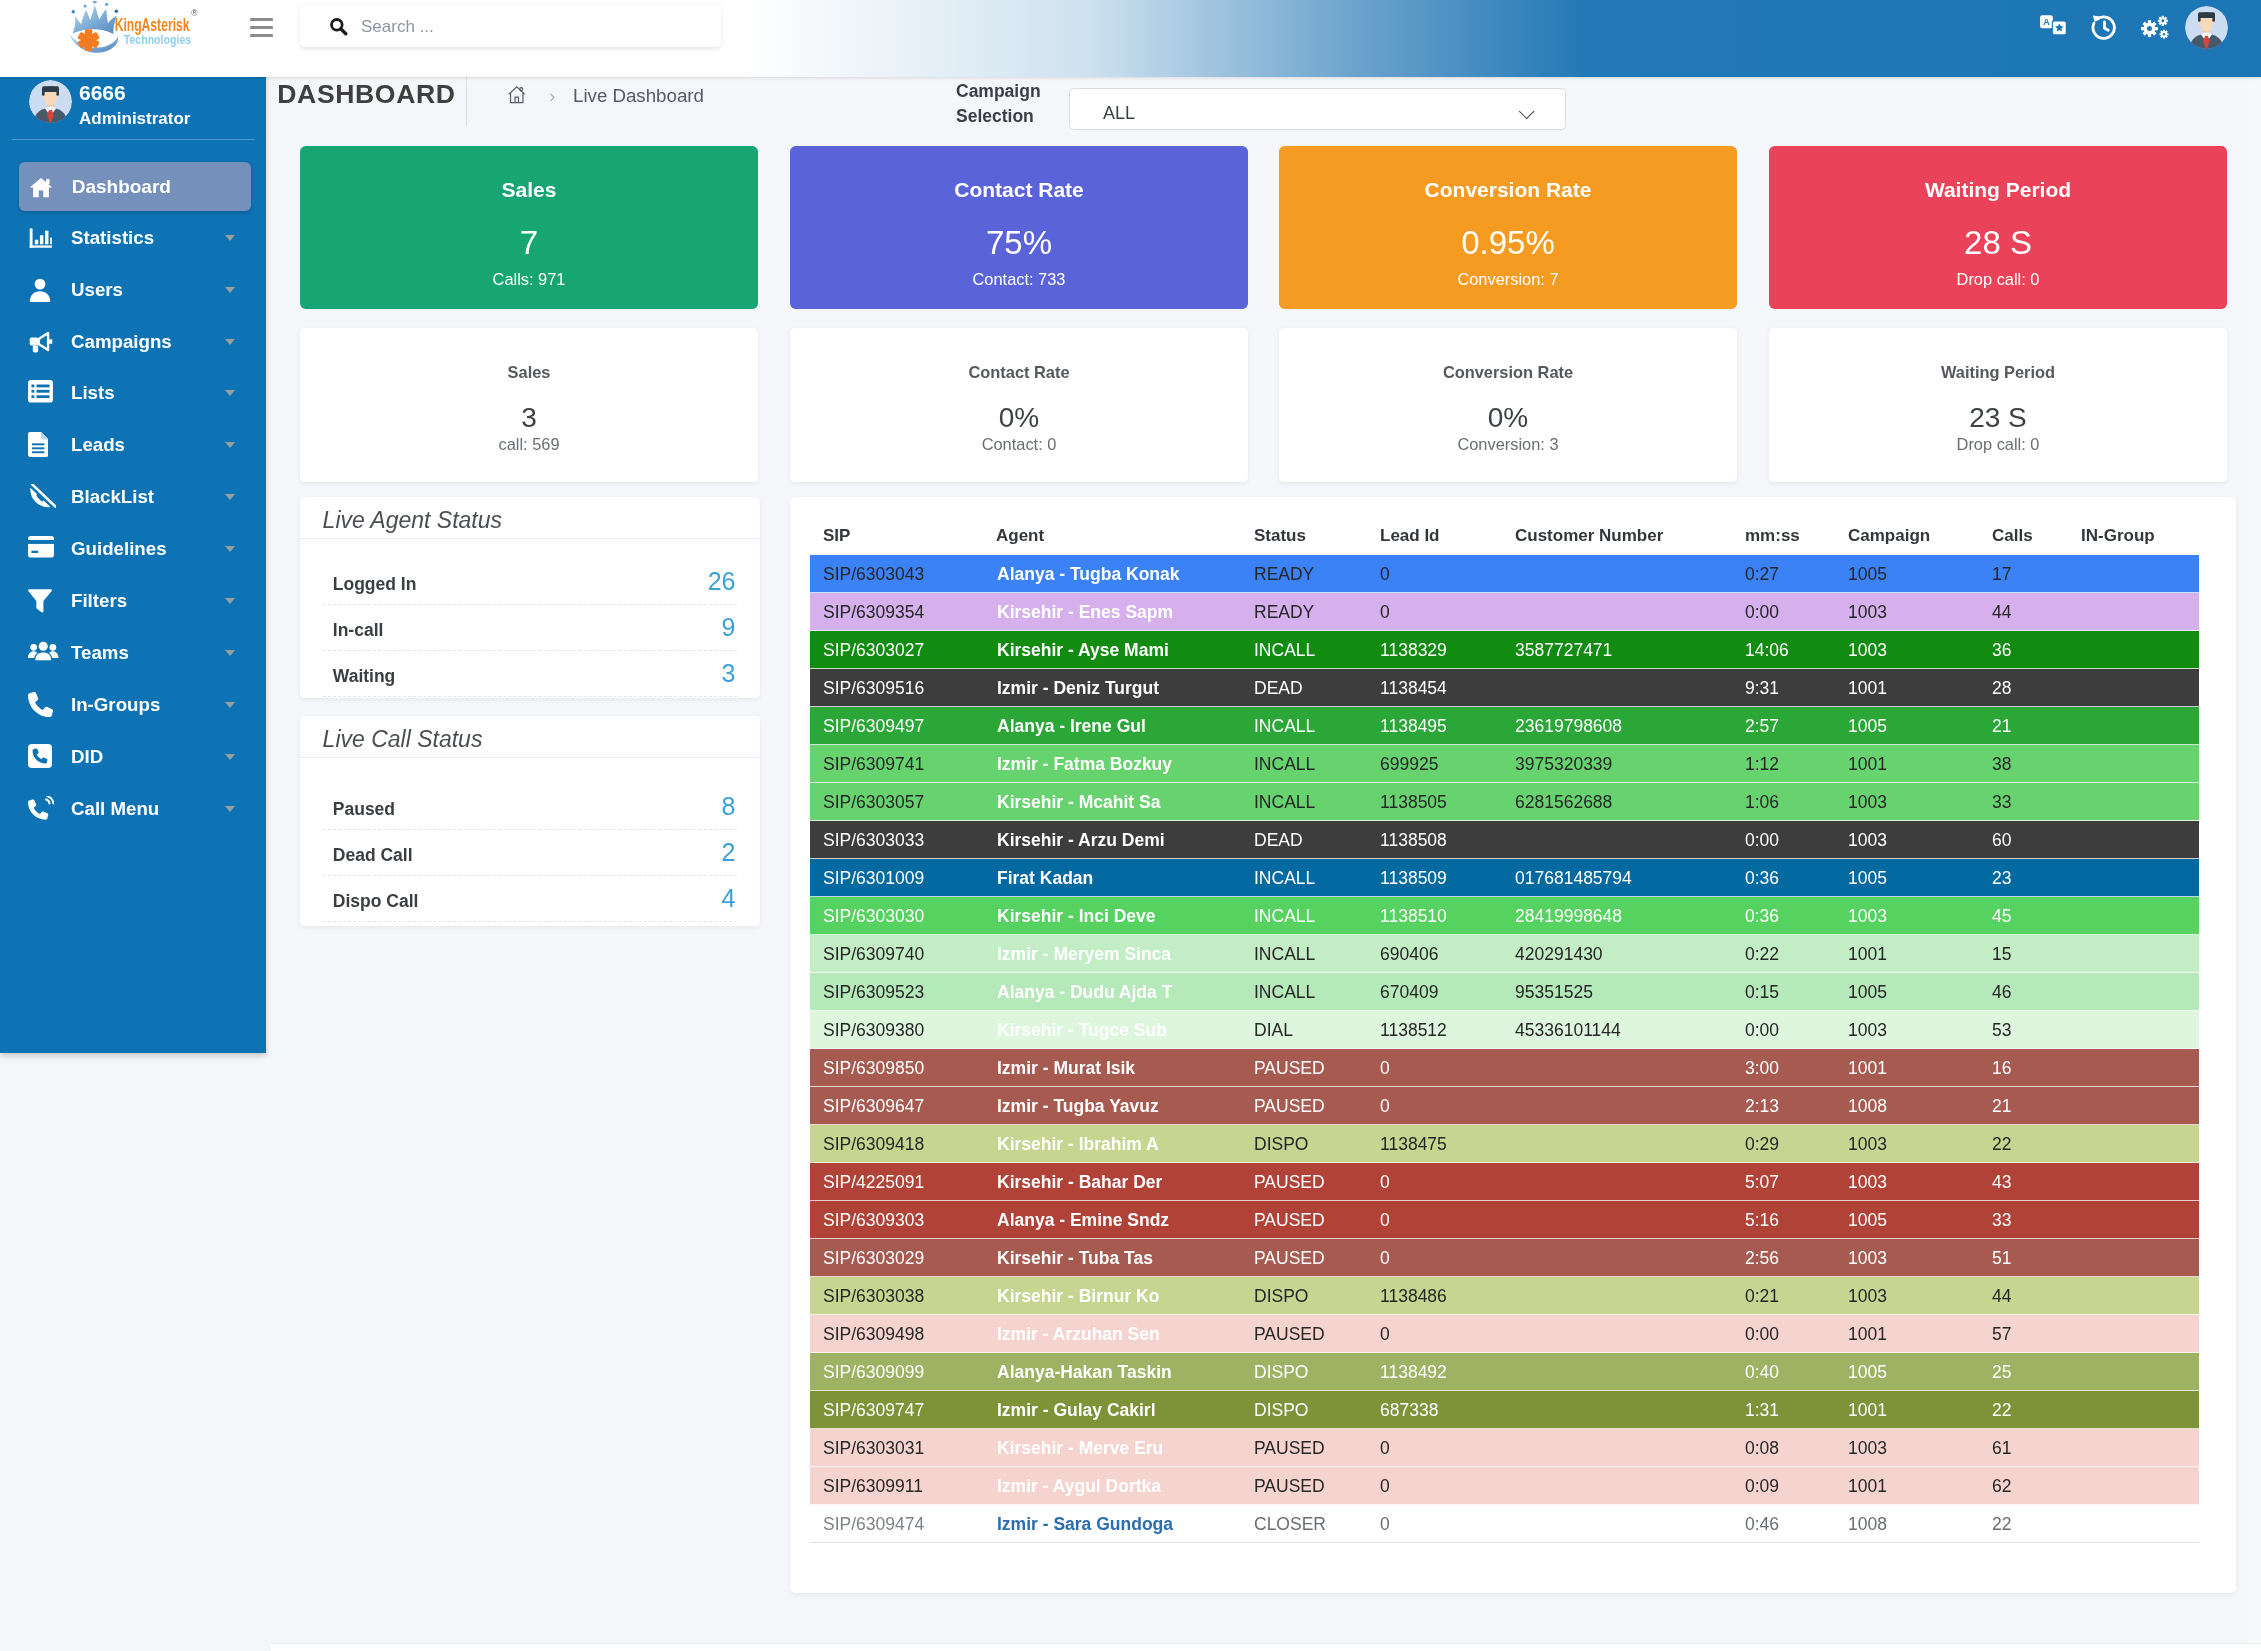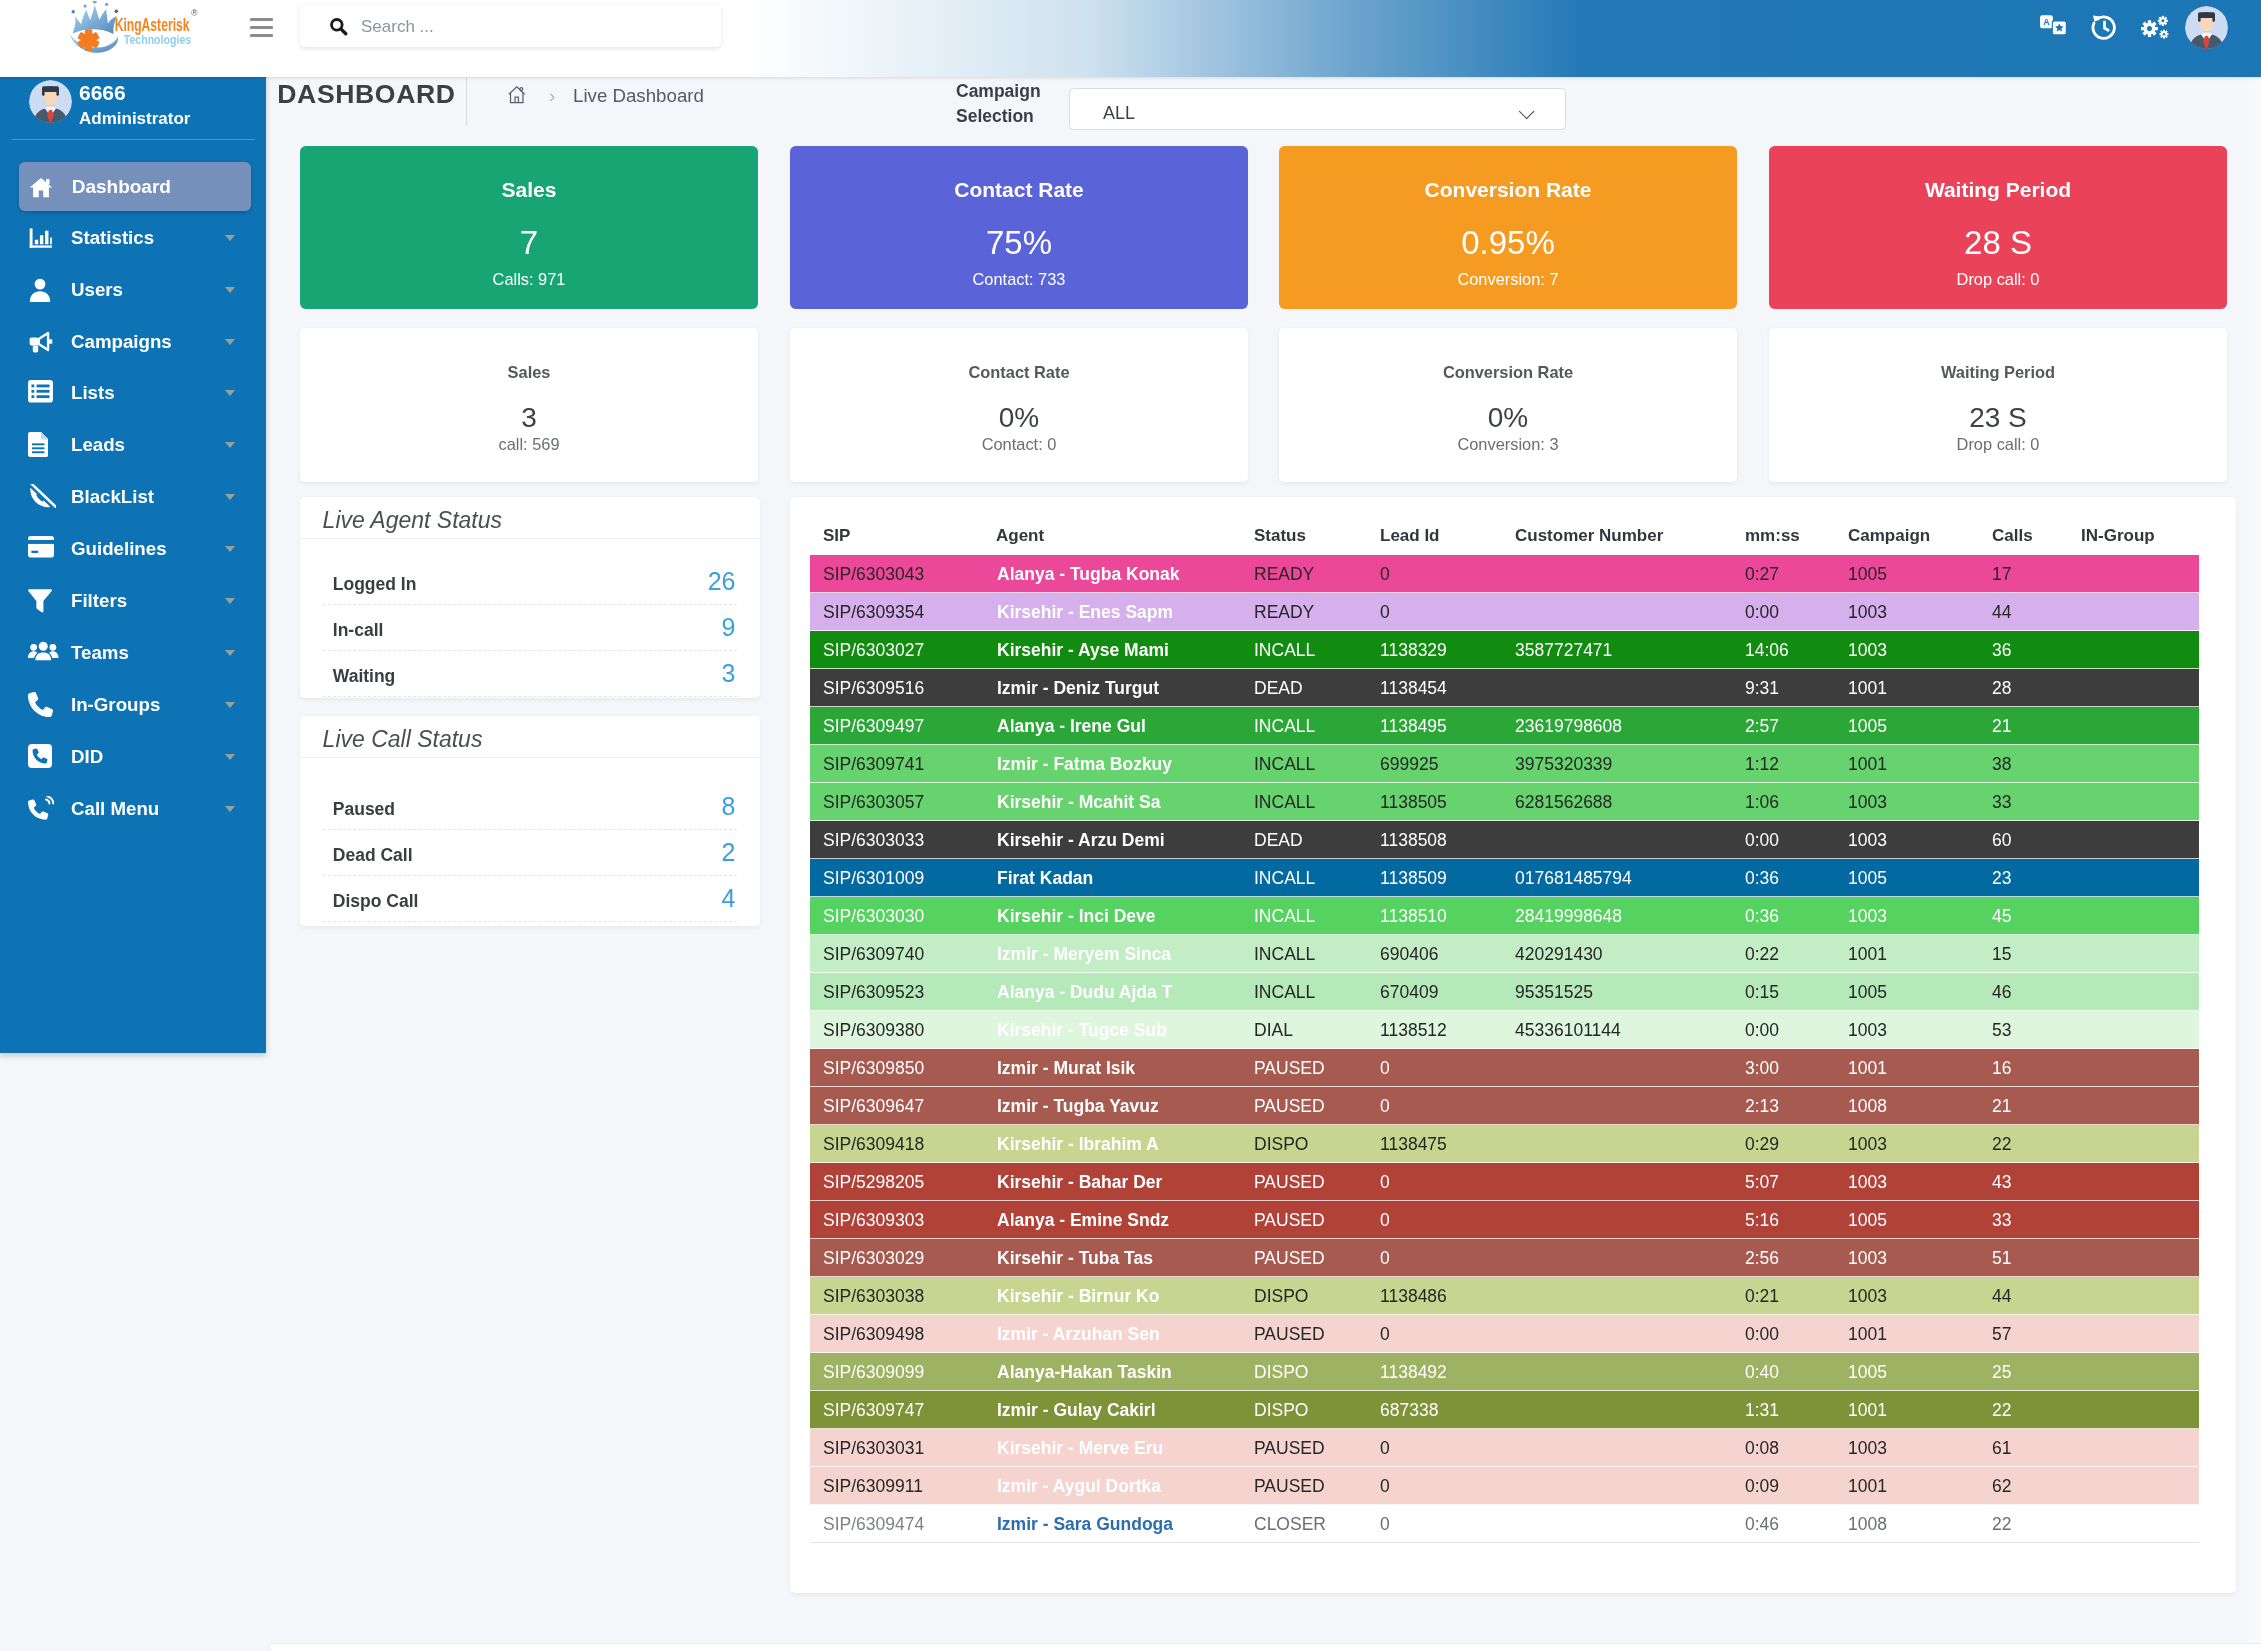--- a/index.html
+++ b/index.html
@@ -188,21 +188,21 @@
     <div class="th" style="left:33px;">SIP</div>
     <div class="th" style="left:206px;">Agent</div>
     <div class="th" style="left:464px;">Status</div>
     <div class="th" style="left:590px;">Lead Id</div>
     <div class="th" style="left:725px;">Customer Number</div>
     <div class="th" style="left:955px;">mm:ss</div>
     <div class="th" style="left:1058px;">Campaign</div>
     <div class="th" style="left:1202px;">Calls</div>
     <div class="th" style="left:1291px;">IN-Group</div>
     <div id="rows">
-        <div class="trow lt" style="background:#ec4899;">
+        <div class="trow lt" style="background:#3b82f6;">
           <span class="c0">SIP/6303043</span>
           <span class="c1">Alanya - Tugba Konak</span>
           <span class="c2">READY</span>
           <span class="c3">0</span>
           <span class="c4"></span>
           <span class="c5">0:27</span>
           <span class="c6">1005</span>
           <span class="c7">17</span>
         </div>
         <div class="trow lt" style="background:#d5b0ec;">
@@ -349,21 +349,21 @@
           <span class="c0">SIP/6309418</span>
           <span class="c1">Kirsehir - Ibrahim A</span>
           <span class="c2">DISPO</span>
           <span class="c3">1138475</span>
           <span class="c4"></span>
           <span class="c5">0:29</span>
           <span class="c6">1003</span>
           <span class="c7">22</span>
         </div>
         <div class="trow wt" style="background:#b04238;">
-          <span class="c0">SIP/5298205</span>
+          <span class="c0">SIP/4225091</span>
           <span class="c1">Kirsehir - Bahar Der</span>
           <span class="c2">PAUSED</span>
           <span class="c3">0</span>
           <span class="c4"></span>
           <span class="c5">5:07</span>
           <span class="c6">1003</span>
           <span class="c7">43</span>
         </div>
         <div class="trow wt" style="background:#b04238;">
           <span class="c0">SIP/6309303</span>

